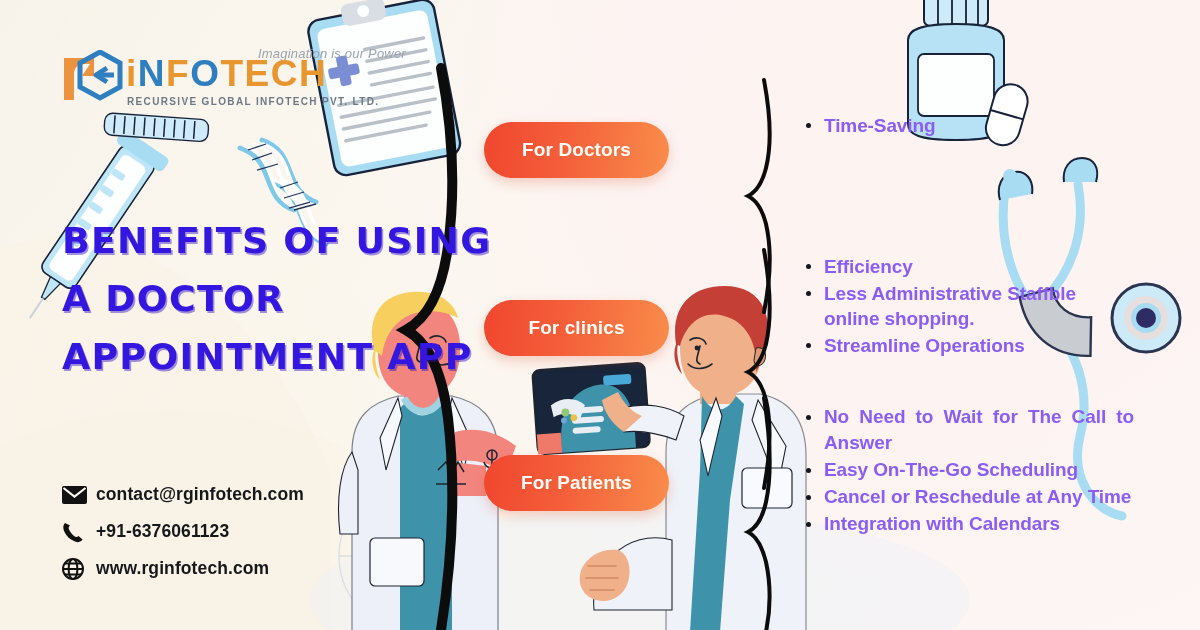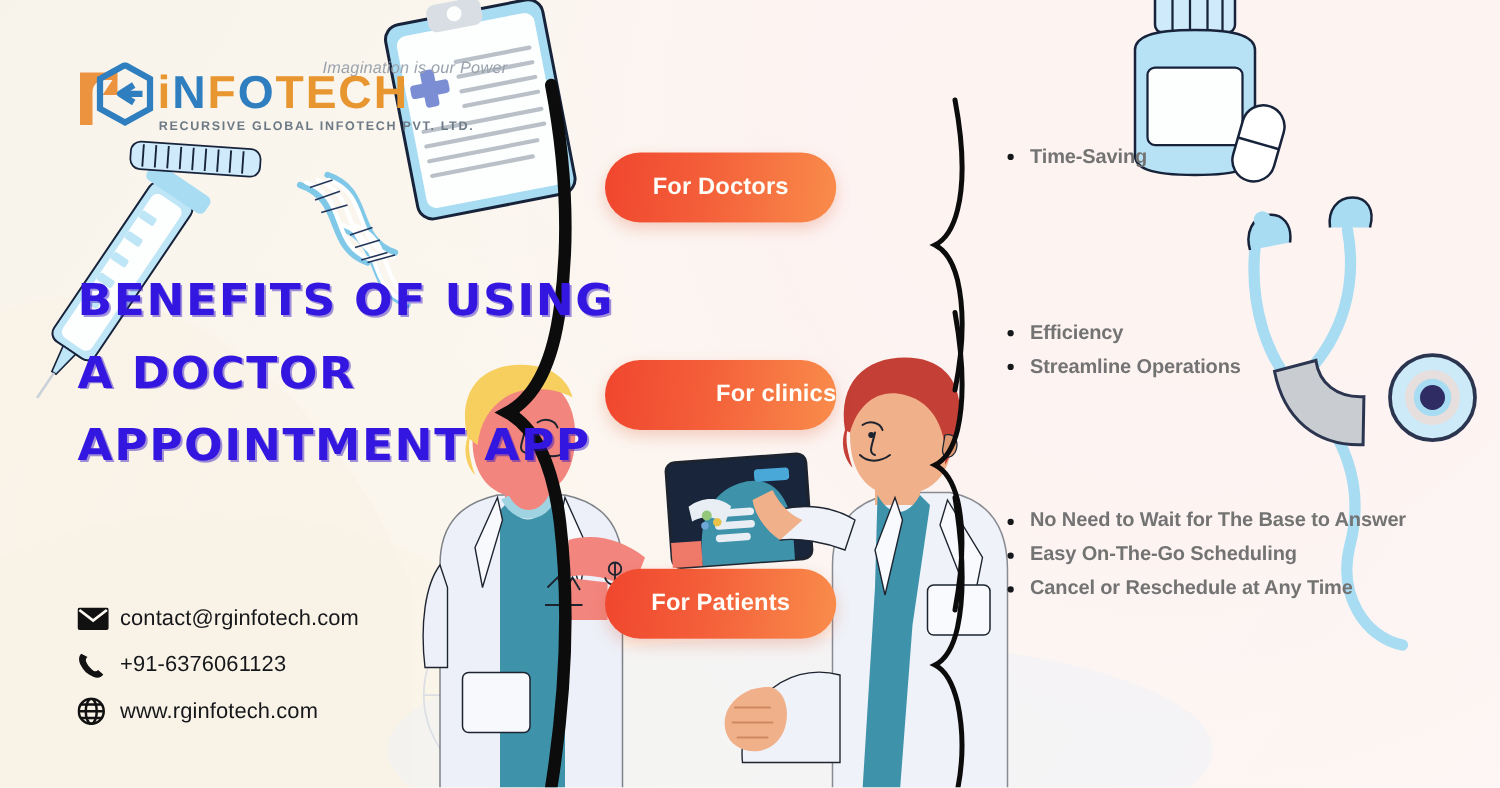--- a/index.html
+++ b/index.html
@@ -38,36 +38,36 @@
      font-weight:700; font-size:35px; line-height:58px; color:#3316e0;
      letter-spacing:1.2px; text-transform:uppercase;
      text-shadow: 1.5px 1.5px 0 rgba(49,16,190,.45);
      transform:scaleX(1.04); transform-origin:left center; }
   .headline span { display:block; white-space:nowrap; }
 
   
   .contact { position:absolute; left:62px; top:476px; width:340px; }
   .crow { display:flex; align-items:center; height:37px; }
   .crow .ci { width:34px; flex:0 0 34px; display:flex; align-items:center; justify-content:flex-start; }
-  .crow .ct { font-size:17.5px; font-weight:400; color:#15171a; letter-spacing:.1px; }
+  .crow .ct { font-size:17.5px; font-weight:700; color:#15171a; letter-spacing:.1px; }
 
   
   .pill { position:absolute; width:185px; height:56px; border-radius:30px;
      background:linear-gradient(95deg,#f0462e 0%, #f4603a 45%, #f98c4b 100%);
      box-shadow:0 5px 12px rgba(220,90,50,.26);
      display:flex; align-items:center; justify-content:center; }
   .pill span { color:#fffdf8; font-weight:700; font-size:19px; letter-spacing:.1px; }
   #pill-doctors  { left:484px; top:122px; }
-  #pill-clinics  { left:484px; top:288px;justify-content:flex-end; }
+  #pill-clinics  { left:484px; top:300px; }
   #pill-patients { left:484px; top:455px; }
 
   
   .blist { position:absolute; }
   .blist li { list-style:none; position:relative; padding-left:22px;
-     font-size:16px; font-weight:700; color:#737373; line-height:25.5px;
+     font-size:19px; font-weight:700; color:#8b5cf6; line-height:25.5px;
      margin-bottom:1px; letter-spacing:-.1px; }
   .blist li::before { content:""; position:absolute; left:4px; top:10px;
      width:5px; height:5px; border-radius:50%; background:#15171a; }
   #list-doctors  { left:802px; top:113px; width:340px; }
   #list-clinics  { left:802px; top:254px; width:292px; }
   #list-patients { left:802px; top:404px; width:332px; }
   #list-patients li { text-align:justify; line-height:26px; }
   #list-patients li::before { top:10.5px; }
 
   
@@ -374,22 +374,24 @@
   <div class="pill" id="pill-patients">
     <span>For Patients</span>
   </div>
 
   <ul class="blist" id="list-doctors">
     <li>Time-Saving</li>
   </ul>
 
   <ul class="blist" id="list-clinics">
     <li>Efficiency</li>
+    <li>Less Administrative Staffble online shopping.</li>
     <li>Streamline Operations</li>
   </ul>
 
   <ul class="blist" id="list-patients">
-    <li>No Need to Wait for The Base to Answer</li>
+    <li>No Need to Wait for The Call to Answer</li>
     <li>Easy On-The-Go Scheduling</li>
     <li>Cancel or Reschedule at Any Time</li>
+    <li>Integration with Calendars</li>
   </ul>
 
 </div>
 
 </body></html>

